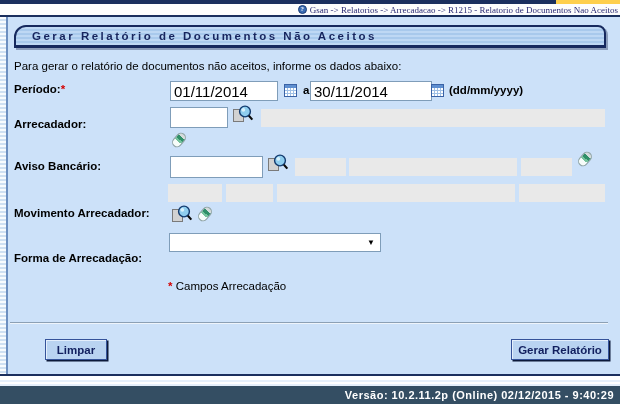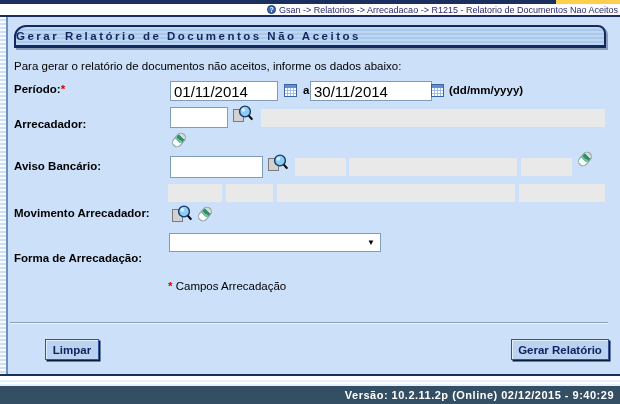--- a/index.html
+++ b/index.html
@@ -4,37 +4,37 @@
 <style>
   * { margin:0; padding:0; box-sizing:border-box; }
   html,body { width:620px; height:404px; }
   body { font-family:"Liberation Sans", sans-serif; background:#fff; }
   .page { position:relative; width:620px; height:404px; overflow:hidden; background:#fff; }
 
   
   .topbar { position:absolute; left:0; top:0; width:620px; height:4px; background:#1b2f5e; }
   .topbar-yellow { position:absolute; right:0; top:0; width:64px; height:4px; background:#fecf4d; }
   .breadcrumb-row { position:absolute; left:0; top:4px; width:620px; height:11px; background:#fdfdfd;
-    display:flex; align-items:center; justify-content:flex-end; padding-right:2px; }
+    display:flex; align-items:center; justify-content:flex-end; padding-right:2px;font-family:Liberation Serif, serif; }
   .help-icon { width:9px; height:9px; border-radius:50%; background:#3a6cb4; border:1px solid #1b3c77;
     color:#fff; font-size:7px; font-weight:bold; line-height:7px; text-align:center; margin-right:3px; flex:0 0 auto; }
   .breadcrumb { font-size:9px; color:#2b2b74; white-space:nowrap; }
   .navy-line { position:absolute; left:0; top:15px; width:620px; height:2px; background:#1b2f5e; }
 
   
   .content { position:absolute; left:0; top:17px; width:620px; height:359px; background:#cce1f9;
     border-bottom:2px solid #1b2f5e; }
   .stripe-margin { position:absolute; left:0; top:0; width:8px; height:100%;
     background:repeating-linear-gradient(180deg,#f8fbfe 0 2px,#cfe0f2 2px 4px);
     border-right:2px solid #6d8fc0; }
 
   .title-box { position:absolute; left:14px; top:8px; width:592px; height:23px;
     background:repeating-linear-gradient(180deg,#bed8f4 0 2px,#a8c9ec 2px 4px);
     border:2px solid #16295e; border-bottom-width:3px; border-radius:12px 8px 0 0;
-    box-shadow:2px 2px 0 rgba(15,30,70,.35); display:flex; align-items:center; }
+    box-shadow:2px 2px 0 rgba(15,30,70,.35); display:flex; align-items:center; padding-left:16px; }
   .title-text { font-size:11.5px; font-weight:bold; color:#17255e; letter-spacing:2.5px; white-space:nowrap; }
 
   .instruction { position:absolute; left:14px; top:43px; font-size:11.5px; color:#000; }
 
   .lbl { position:absolute; left:14px; font-size:11.5px; font-weight:bold; color:#000; white-space:nowrap; }
   .req { color:#d40000; font-weight:bold; }
 
   .txt { position:absolute; border:1px solid #7f9db9; background:#fff; font-family:"Liberation Sans",sans-serif;
     font-size:15px; color:#000; padding:1px 3px; }
   .gray { position:absolute; background:#e9e9e9; border:none; }
@@ -59,21 +59,21 @@
 
   .req-note { position:absolute; left:168px; top:263px; font-size:11.5px; color:#000; }
 
   .hr-line { position:absolute; left:10px; top:305px; width:598px; height:2px;
     border-top:1px solid #8ca0b5; border-bottom:1px solid #eef4fb; }
 
   .btn { position:absolute; top:322px; height:21px; background:#b9d3f1; color:#111f5e;
     font-family:"Liberation Sans",sans-serif; font-size:11.5px; font-weight:bold;
     border:1px solid #35539a; border-radius:0; cursor:pointer;
     box-shadow:inset 1px 1px 0 #e4effc, 1.5px 1.5px 0 #0d1a3a; }
-  .btn-limpar { left:45px; width:54px; }
+  .btn-limpar { left:45px; width:62px; }
   .btn-gerar { left:511px; width:98px; }
 
   .gap-stripes { position:absolute; left:0; top:378px; width:620px; height:8px;
     background:repeating-linear-gradient(180deg,#ffffff 0 2px,#e6f0fb 2px 4px); }
   .footer-bar { position:absolute; left:0; top:386px; width:620px; height:18px; background:#344e63;
     display:flex; align-items:center; justify-content:flex-end; padding-right:6px; }
   .footer-text { color:#fff; font-size:11px; font-weight:bold; letter-spacing:0.5px; white-space:nowrap; }
 </style>
 </head>
 <body>

